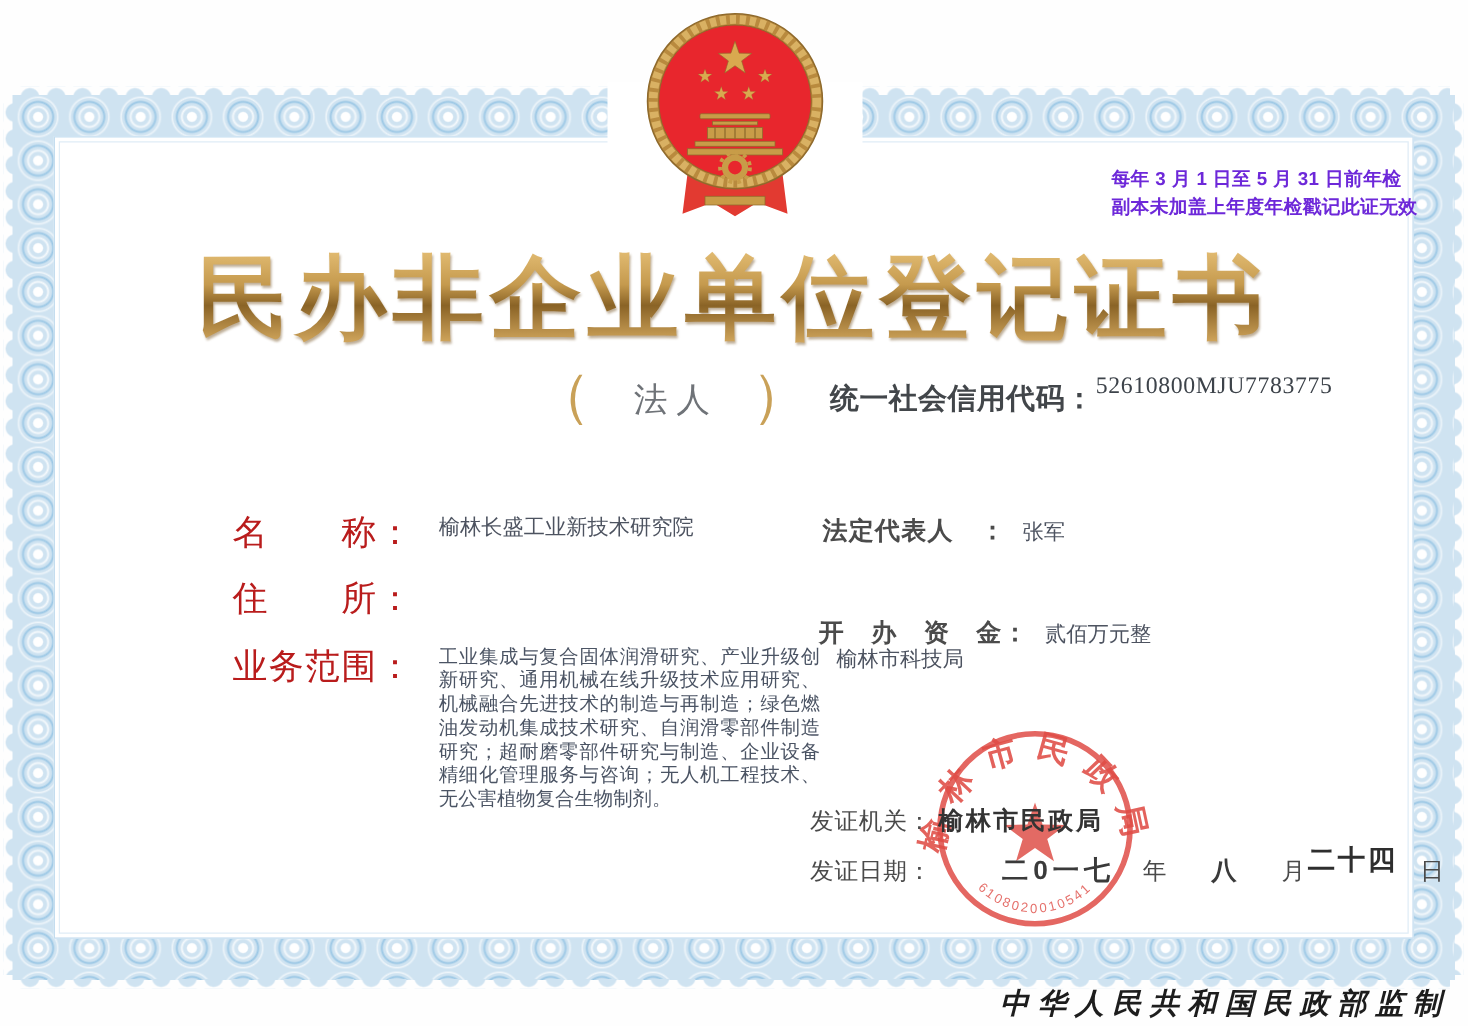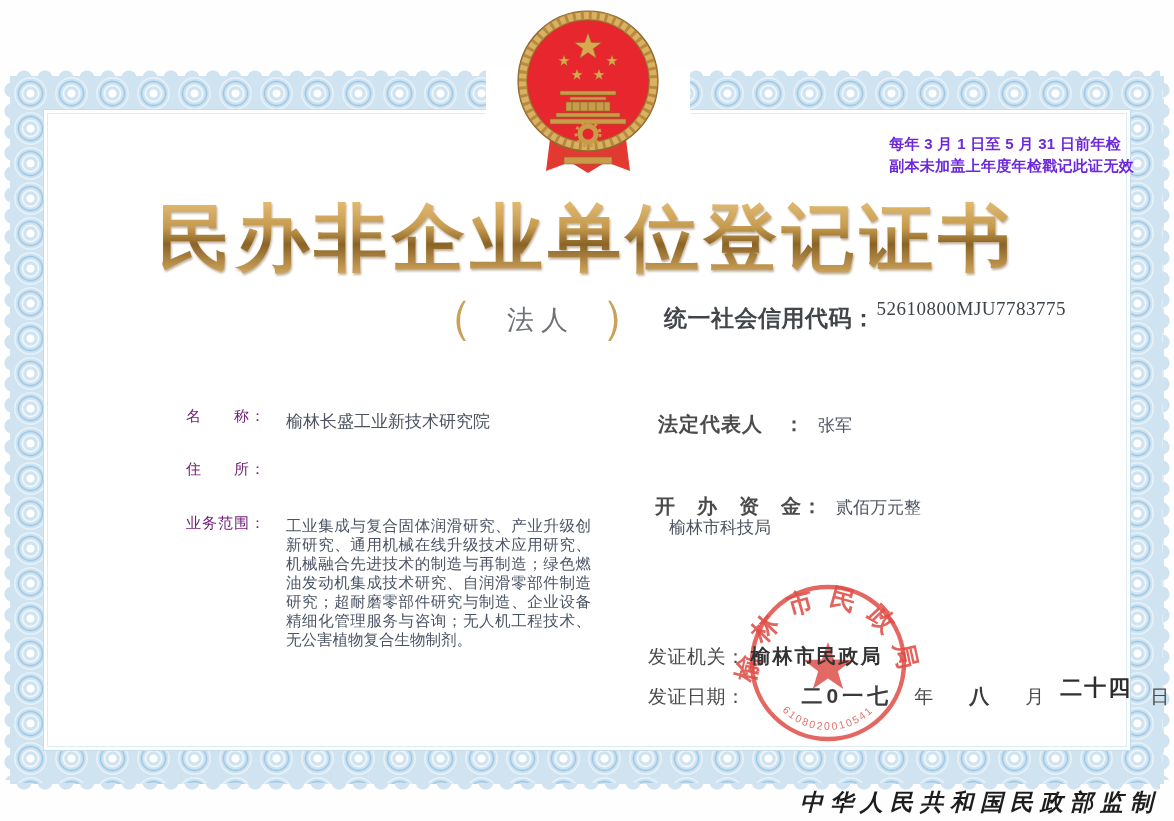--- a/index.html
+++ b/index.html
@@ -53,21 +53,21 @@
   .subtitle{position:absolute;top:294px;left:426px;display:flex;align-items:center;z-index:4;}
   .paren{font-family:"Liberation Serif",serif;font-size:47px;font-weight:400;color:#c9a158;line-height:1;}
   .type-label{font-size:27px;color:#6f7378;letter-spacing:7px;margin:0 26px 0 34px;padding-top:4px;}
   .paren.close{margin-right:16px;}
   .credit-label{font-size:23px;font-weight:700;color:#42464a;letter-spacing:.5px;padding-top:2px;}
   .credit-code{font-family:"Liberation Serif",serif;font-size:19px;color:#3d434a;
     transform:translateY(-9px);margin-left:1px;letter-spacing:.5px;}
 
   
   .lrow{position:absolute;display:flex;z-index:4;}
-  .l-label{font-size:15px;color:#701a75;letter-spacing:1px;flex:none;text-align:center;}
+  .l-label{font-size:28px;color:#b91c1c;letter-spacing:1px;flex:none;text-align:center;}
   .l-value{font-size:17px;color:#4d5360;margin-left:20px;padding-top:3px;}
   .row-name{left:186px;top:407px;}
   .row-addr{left:186px;top:460px;}
   .row-scope{left:186px;top:514px;}
   .scope-text{width:305px;font-size:15.5px;line-height:19px;color:#4b5464;text-align:justify;
     margin-left:20px;padding-top:2px;}
 
   
   .rrow{position:absolute;display:flex;z-index:4;}
   .r-label{font-size:20px;font-weight:600;color:#4b4b4b;letter-spacing:1px;flex:none;}
@@ -81,21 +81,21 @@
   .issuer-row{position:absolute;left:648px;top:643px;display:flex;align-items:center;z-index:3;}
   .issue-label{font-size:19px;color:#4a4a4a;letter-spacing:.5px;}
   .issuer-value{font-size:20px;color:#333;margin-left:5px;letter-spacing:2px;font-weight:600;}
   .date-row{position:absolute;left:648px;top:681px;display:flex;align-items:baseline;z-index:3;}
   .date-year{font-size:21px;color:#3a3a3a;letter-spacing:4px;margin-left:56px;font-weight:600;}
   .date-unit{font-size:19px;color:#4a4a4a;}
   .u-year{margin-left:22px;}
   .date-month{font-size:20px;color:#3a3a3a;margin-left:36px;font-weight:600;}
   .u-month{margin-left:36px;}
   .date-day{font-size:22px;color:#2e2e2e;font-weight:700;letter-spacing:2px;
-    transform:translateY(-8px);display:inline-block;margin-left:16px;}
+    transform:translateY(-8px);display:inline-block;margin-left:2px;}
   .u-day{margin-left:18px;}
 
   
   .footer{position:absolute;top:787px;right:14px;z-index:4;
     font-family:"Liberation Serif",serif;font-style:italic;font-weight:700;
     font-size:23px;letter-spacing:7px;color:#1d1d1d;white-space:nowrap;margin-left:48px;}
 </style>
 </head>
 <body>
 

